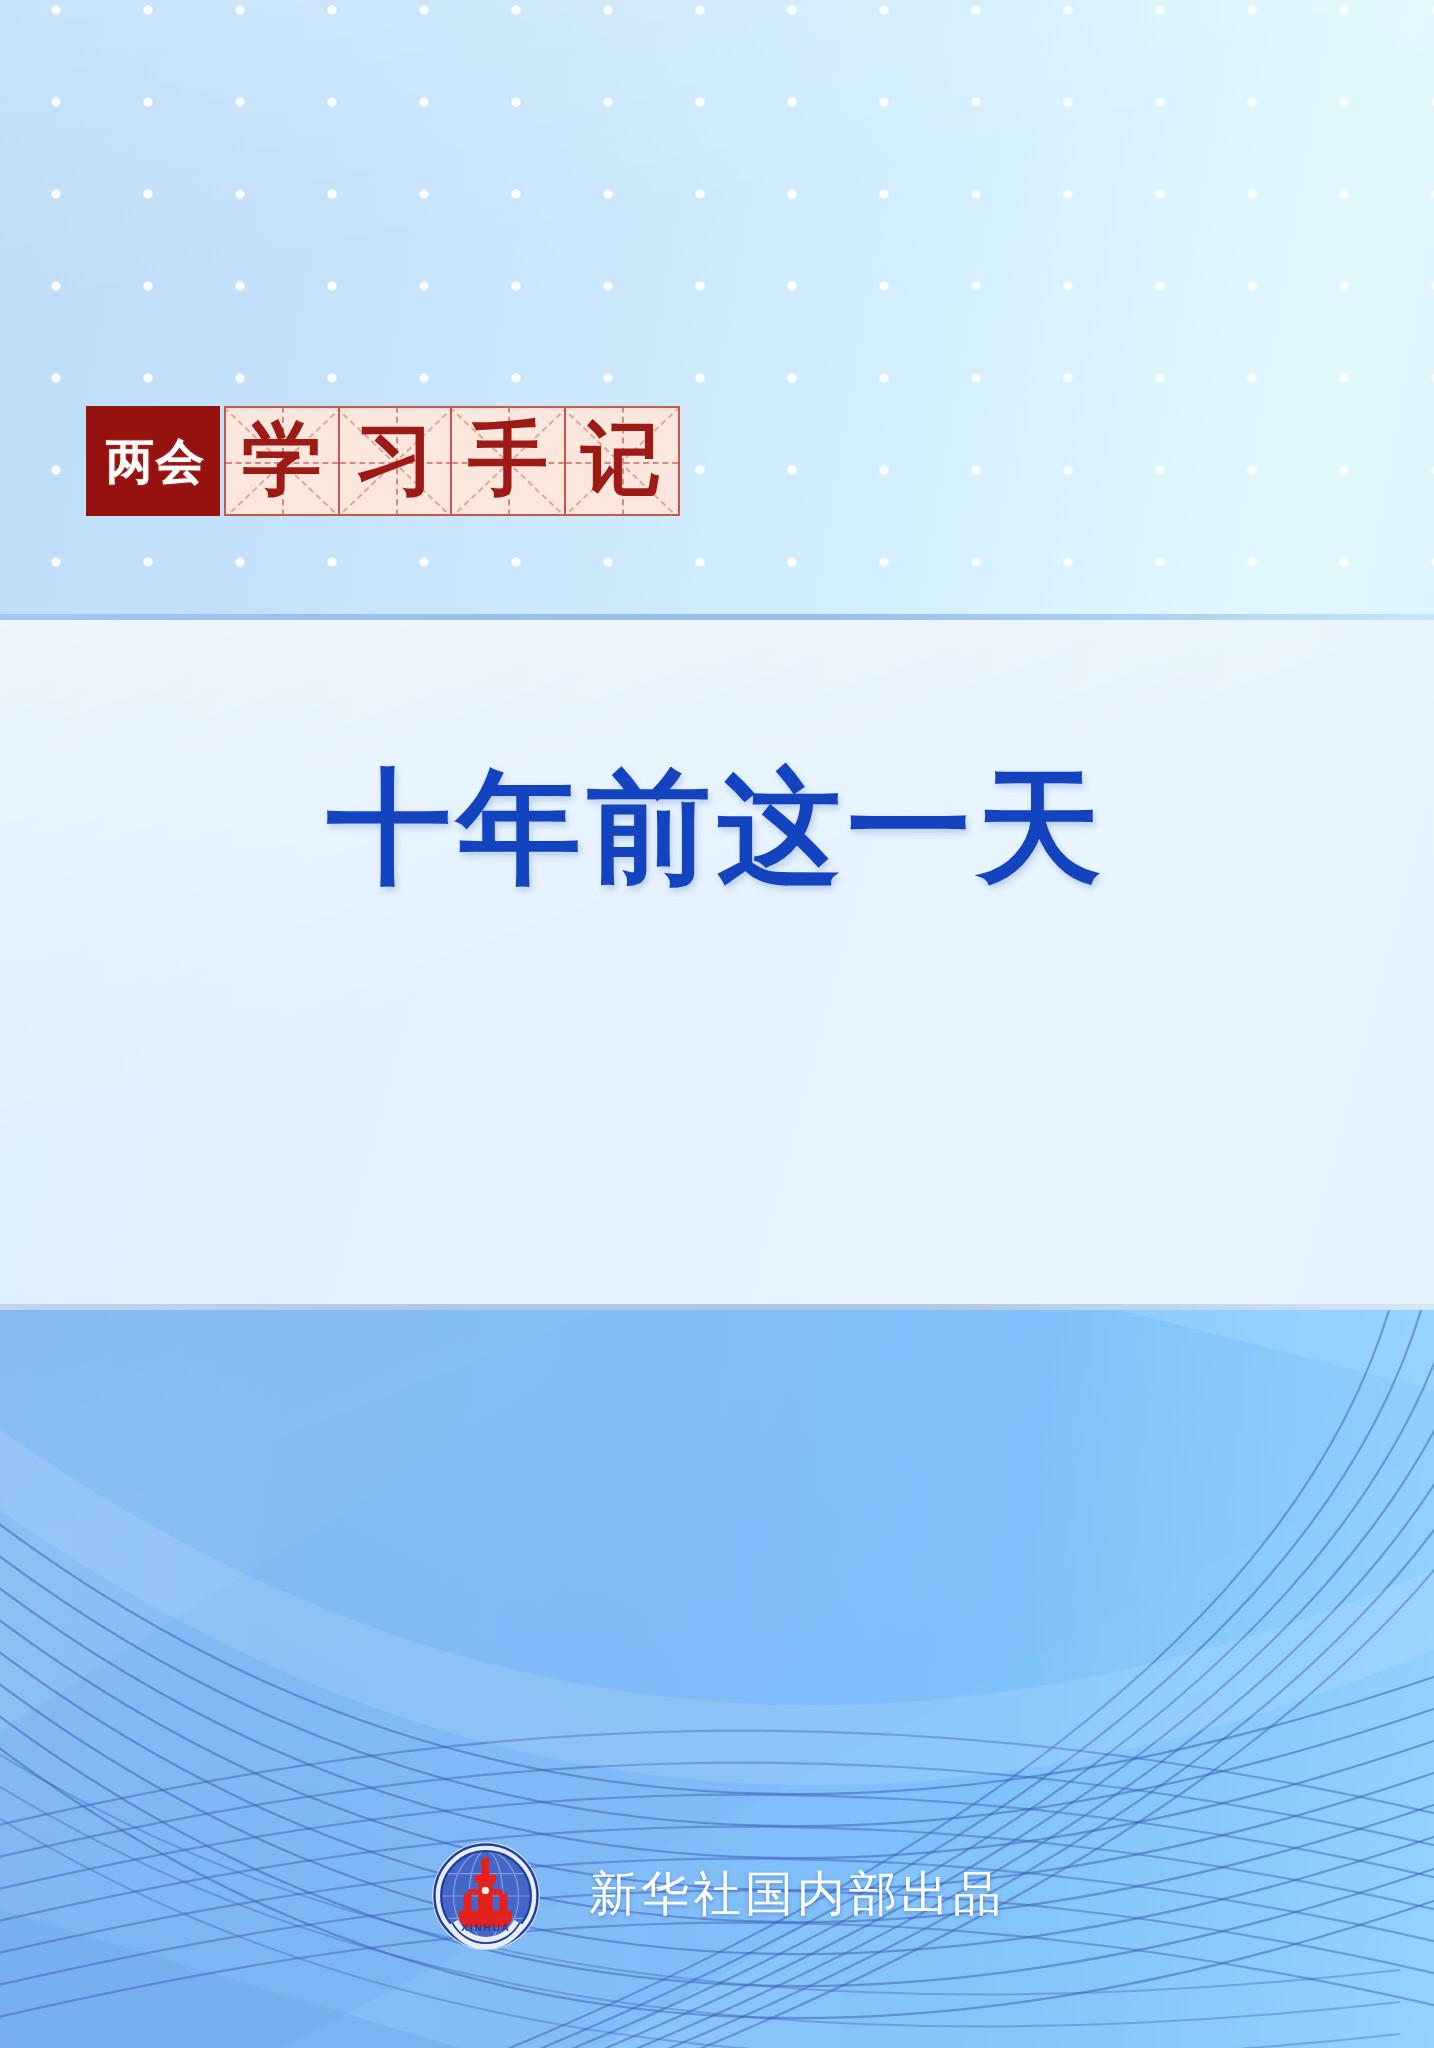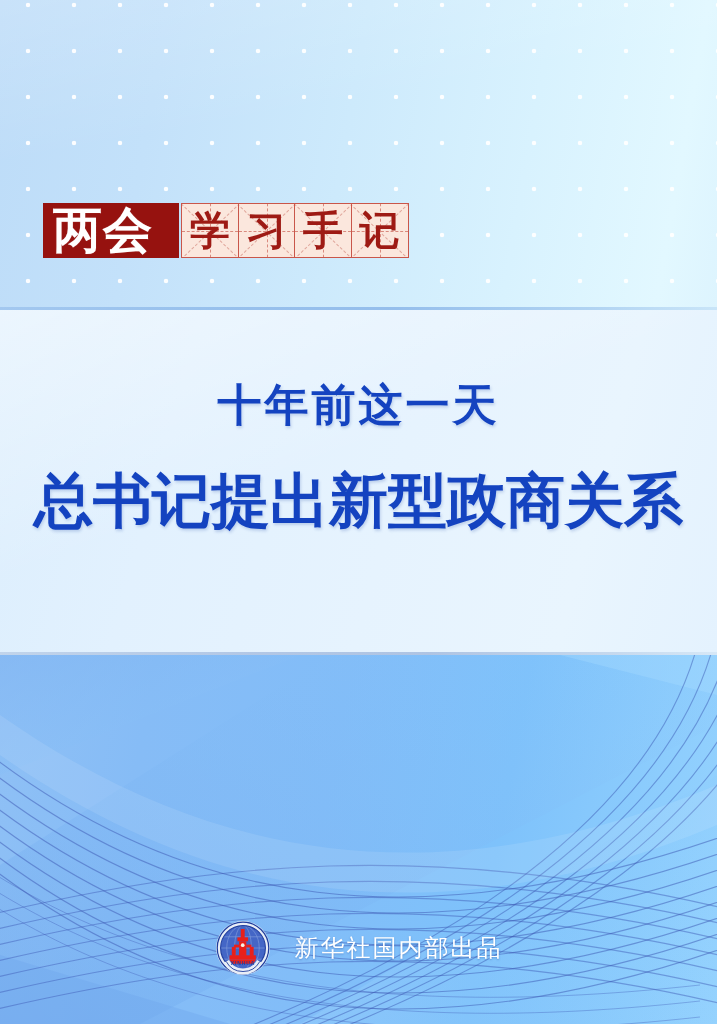--- a/index.html
+++ b/index.html
@@ -98,24 +98,24 @@
     display:flex;
     align-items:stretch;
     height:55px;
     z-index:20;
   }
   .badge-block {
     background:#96120f;
     color:#ffffff;
     font-family:"DejaVu Serif","Liberation Serif",serif;
     font-weight:bold;
-    font-size:49px;
+    font-size:24px;
     line-height:55px;
     letter-spacing:1px;
-    padding:0 26px 0 10px;
+    padding:0 7px 0 10px;
     white-space:nowrap;
     text-shadow:0 0 1px rgba(255,255,255,.35);
   }
   .badge-cells { display:flex; }
   .badge-cell {
     position:relative;
     width:58px; height:55px;
     background:#fbe7dd;
     border:1.5px solid #c9564a;
     margin-left:-1.5px;
@@ -159,23 +159,23 @@
   }
   .title-line {
     font-family:"DejaVu Serif","Liberation Serif",serif;
     font-weight:bold;
     color:#1443c0;
     line-height:1;
     white-space:nowrap;
     text-shadow:1px 2px 3px rgba(40,80,170,.22);
   }
   .title-line.l1 {
-    font-size:44px;
+    font-size:62px;
     letter-spacing:3px;
-    margin-bottom:44px;
+    margin-bottom:30px;
   }
   .title-line.l2 {
     font-size:59px;
     letter-spacing:0px;
   }
 
   
   .footer {
     position:absolute;
     left:0; top:920px;
@@ -305,21 +305,20 @@
         <span class="gl d2"></span>
         <span class="gl h"></span>
         <span class="gl v"></span>
         <span class="ch">记</span>
       </div>
     </div>
   </div>
 
   <div class="title-wrap">
     <div class="title-line l1">十年前这一天</div>
-    <div class="title-line l2">总书记提出新型政商关系</div>
   </div>
 
   <div class="footer">
     <svg class="footer-logo" viewBox="0 0 100 100">
       <circle cx="50" cy="50" r="48" fill="#E8EDF6"></circle>
       <circle cx="50" cy="50" r="46" fill="none" stroke="#1F3E9E" stroke-width="2.2"></circle>
       <circle cx="50" cy="50" r="40" fill="#4466C6"></circle>
       <g stroke="#8FA8E0" stroke-width="1.1" fill="none" opacity="0.85">
         <ellipse cx="50" cy="50" rx="15" ry="40"></ellipse>
         <ellipse cx="50" cy="50" rx="29" ry="40"></ellipse>

